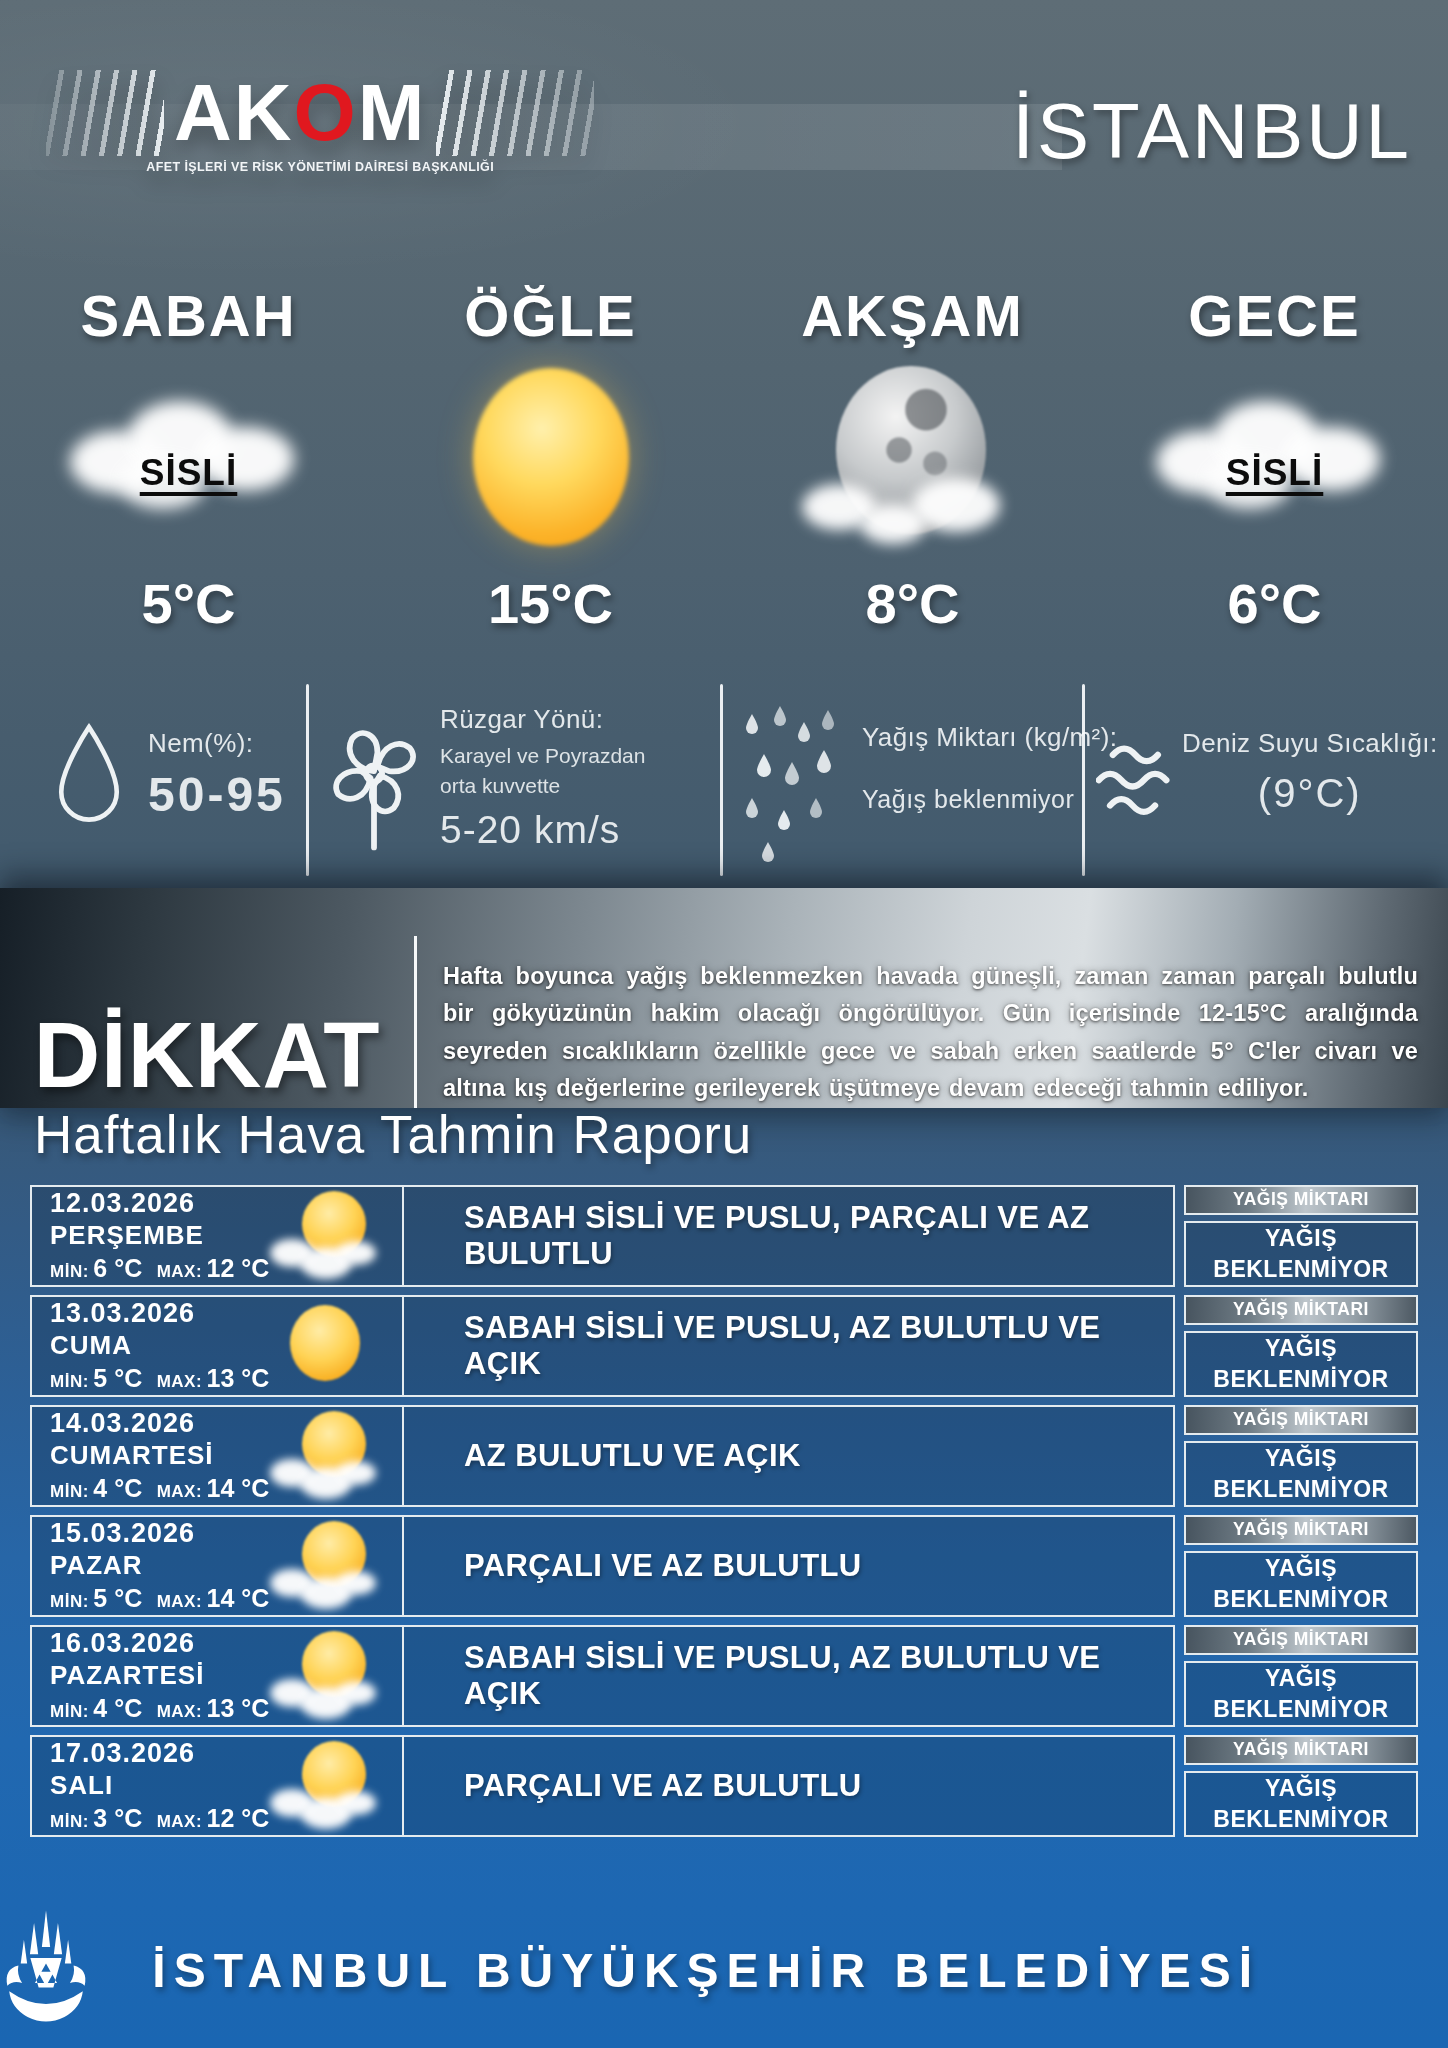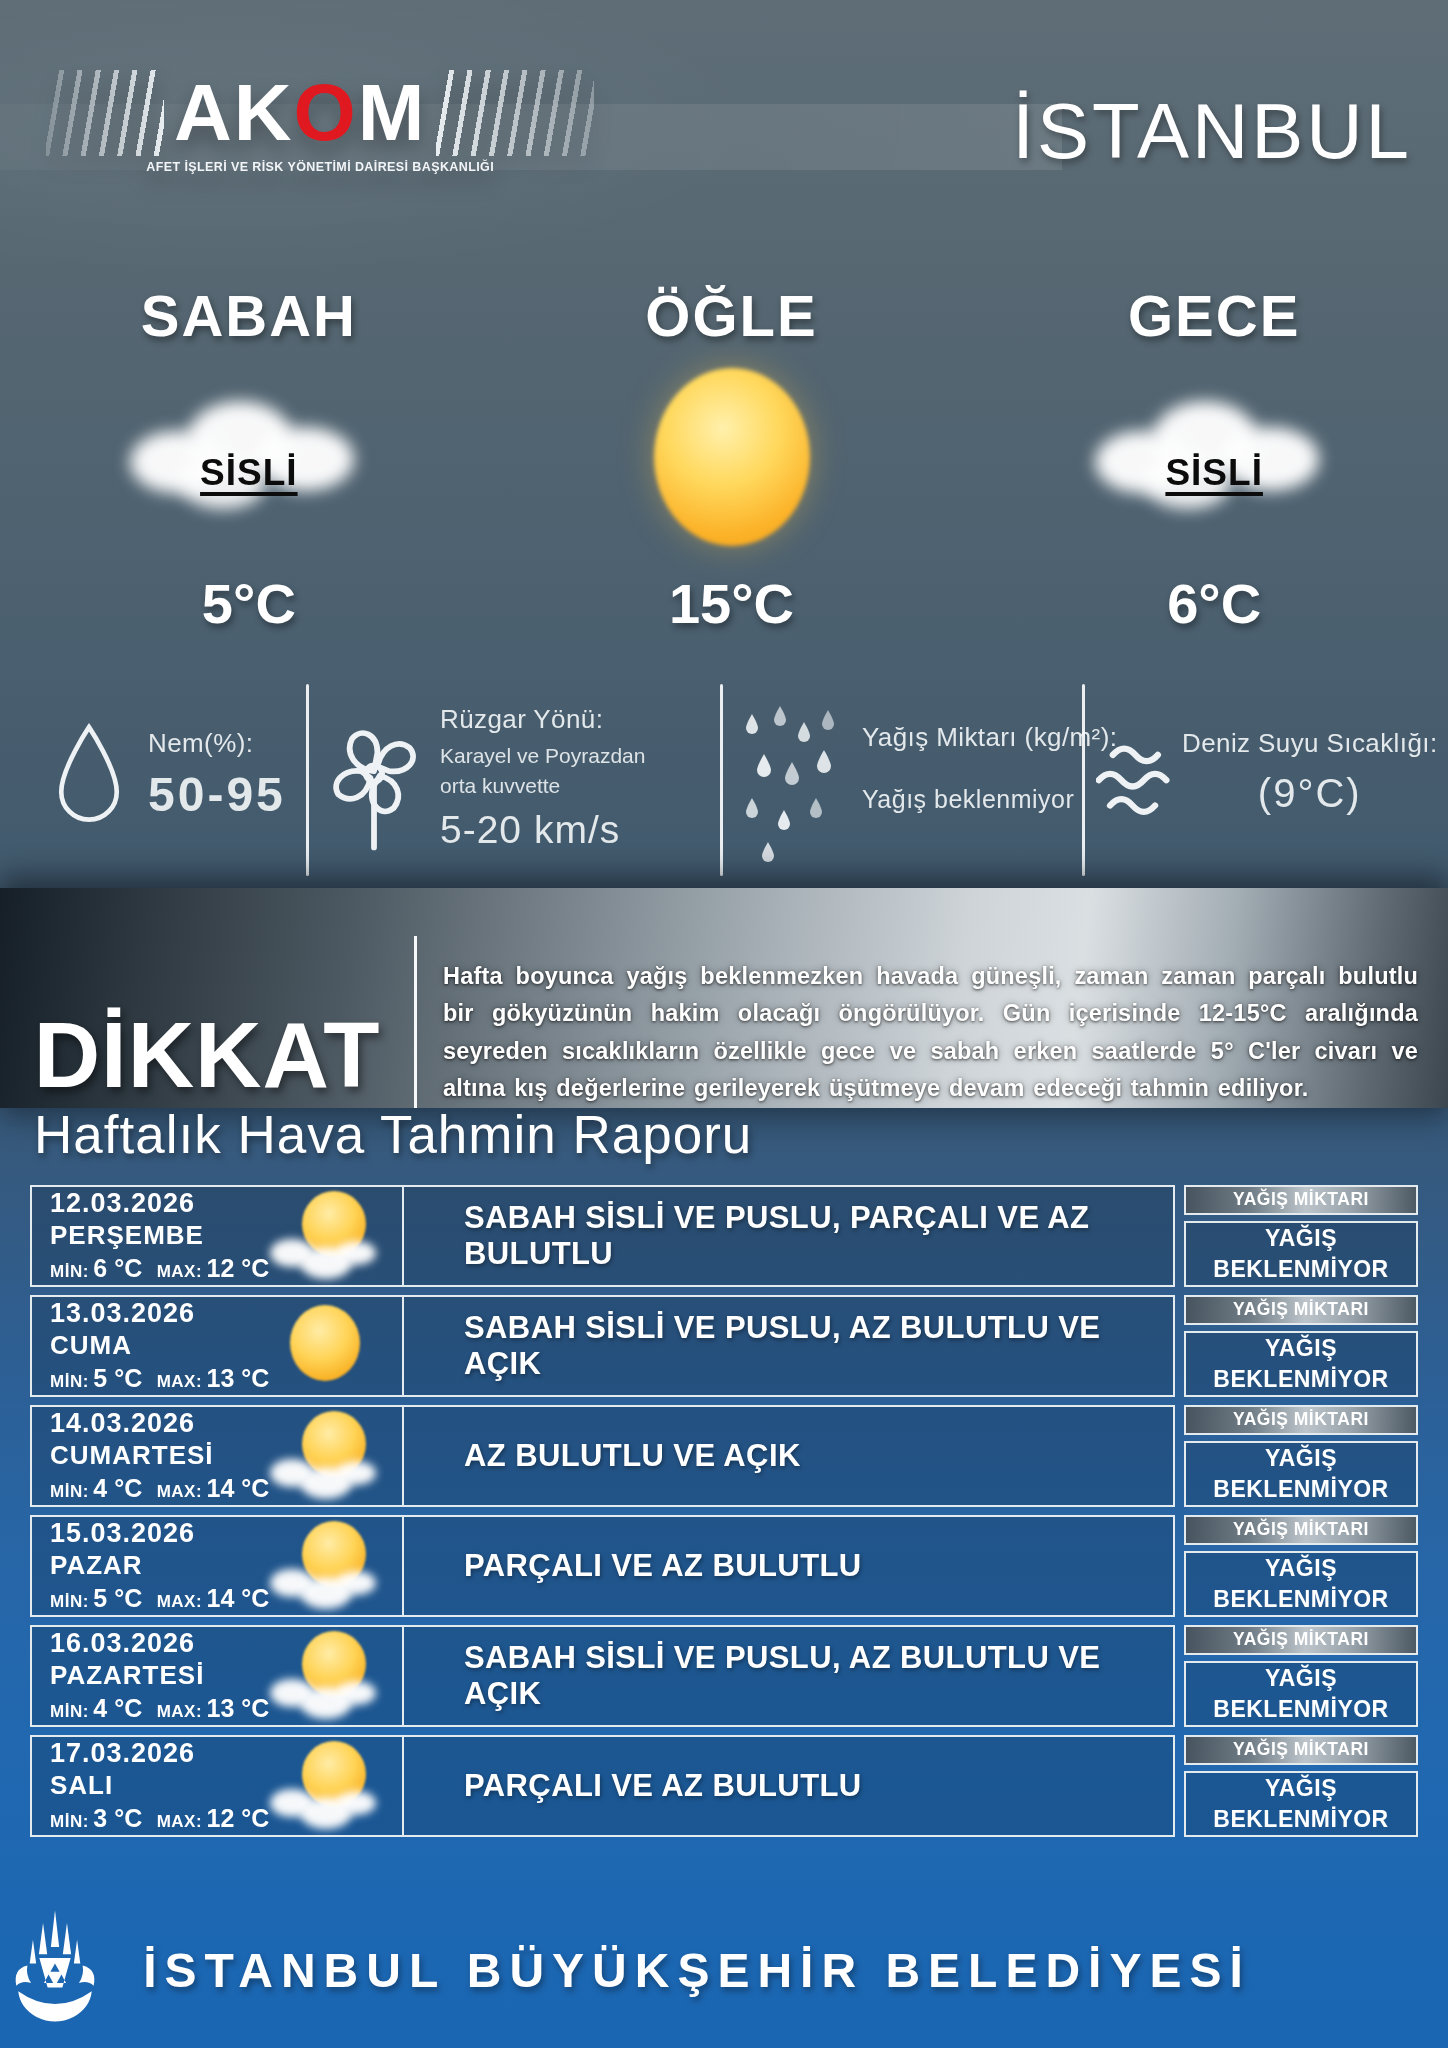--- a/index.html
+++ b/index.html
@@ -110,21 +110,21 @@
   .ticon{position:absolute;right:16px;top:4px;width:124px;height:92px;}
   .t-sun{position:absolute;right:20px;top:0;width:64px;height:66px;border-radius:50%;filter:blur(1px);
     background:radial-gradient(circle at 42% 34%, #ffeca6 0%, #ffd355 45%, #f7a818 85%);}
   .t-cloud i{position:absolute;background:#fff;border-radius:50%;filter:blur(4px);opacity:.96;}
   .t-cloud i:nth-child(1){width:44px;height:28px;left:8px;top:48px;}
   .t-cloud i:nth-child(2){width:52px;height:32px;left:38px;top:56px;}
   .t-cloud i:nth-child(3){width:40px;height:24px;left:74px;top:50px;}
   .ticon.sun-only .t-sun{right:26px;top:4px;width:70px;height:76px;}
   
   .footer{position:absolute;top:1898px;left:0;width:1260px;height:144px;display:flex;
-    align-items:center;justify-content:center;gap:42px;}
+    align-items:center;justify-content:space-between;gap:42px;}
   .footer-text{font-size:48px;font-weight:800;letter-spacing:8px;text-shadow:2px 4px 6px rgba(0,0,0,.35);}
   .ibb-logo{flex:0 0 auto;}
   svg{display:block;}
 </style>
 </head>
 <body>
 
 <div class="page">
 
   <div class="hdr-band"></div>
@@ -153,20 +153,34 @@
         <div class="sisli">SİSLİ</div>
       </div>
       <div class="p-temp">5°C</div>
     </div>
     <div class="period">
       <div class="p-title">ÖĞLE</div>
       <div class="p-icon">
           <div class="sun-big"></div>
         </div>
       <div class="p-temp">15°C</div>
+    </div>
+    <div class="period">
+      <div class="p-title">AKŞAM</div>
+      <div class="p-icon">
+        <div class="moon-wrap">
+          <div class="moon"></div>
+          <div class="mooncloud">
+              <i></i>
+              <i></i>
+              <i></i>
+            </div>
+        </div>
+      </div>
+      <div class="p-temp">8°C</div>
     </div>
     <div class="period">
       <div class="p-title">GECE</div>
       <div class="p-icon">
         <div class="fogcloud">
             <i></i>
             <i></i>
             <i></i>
             <i></i>
           </div>

